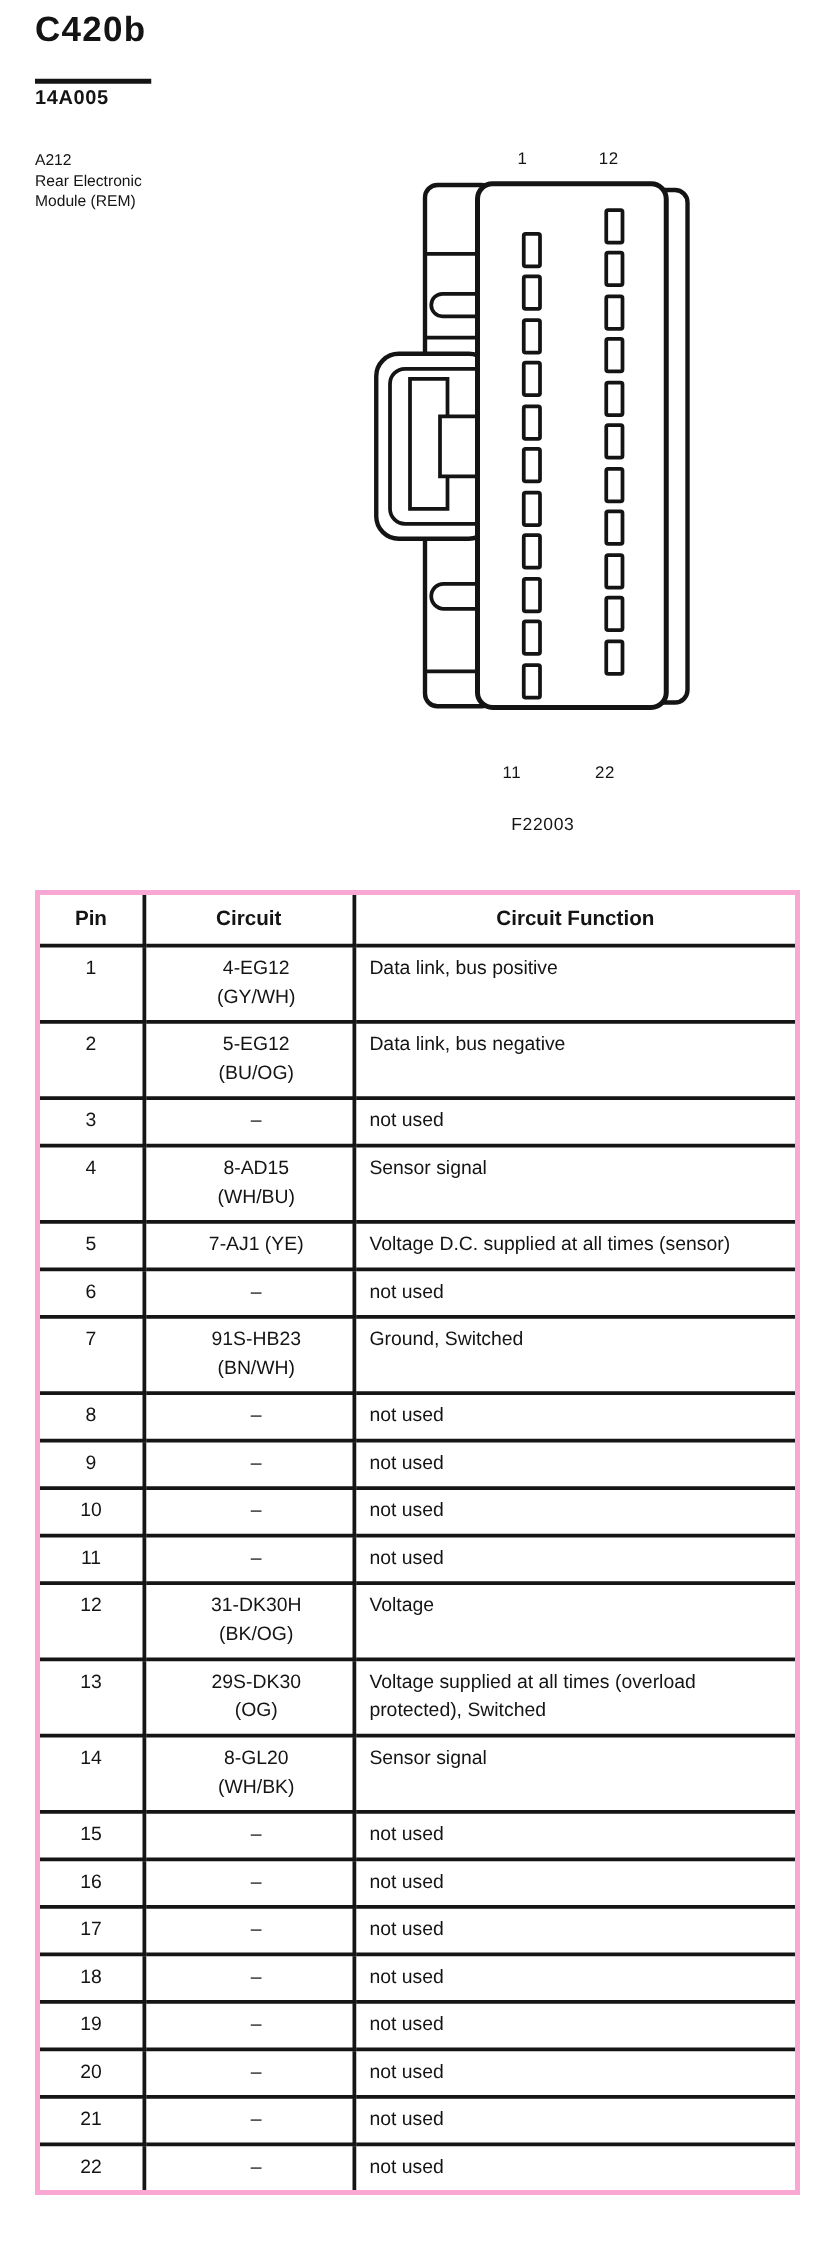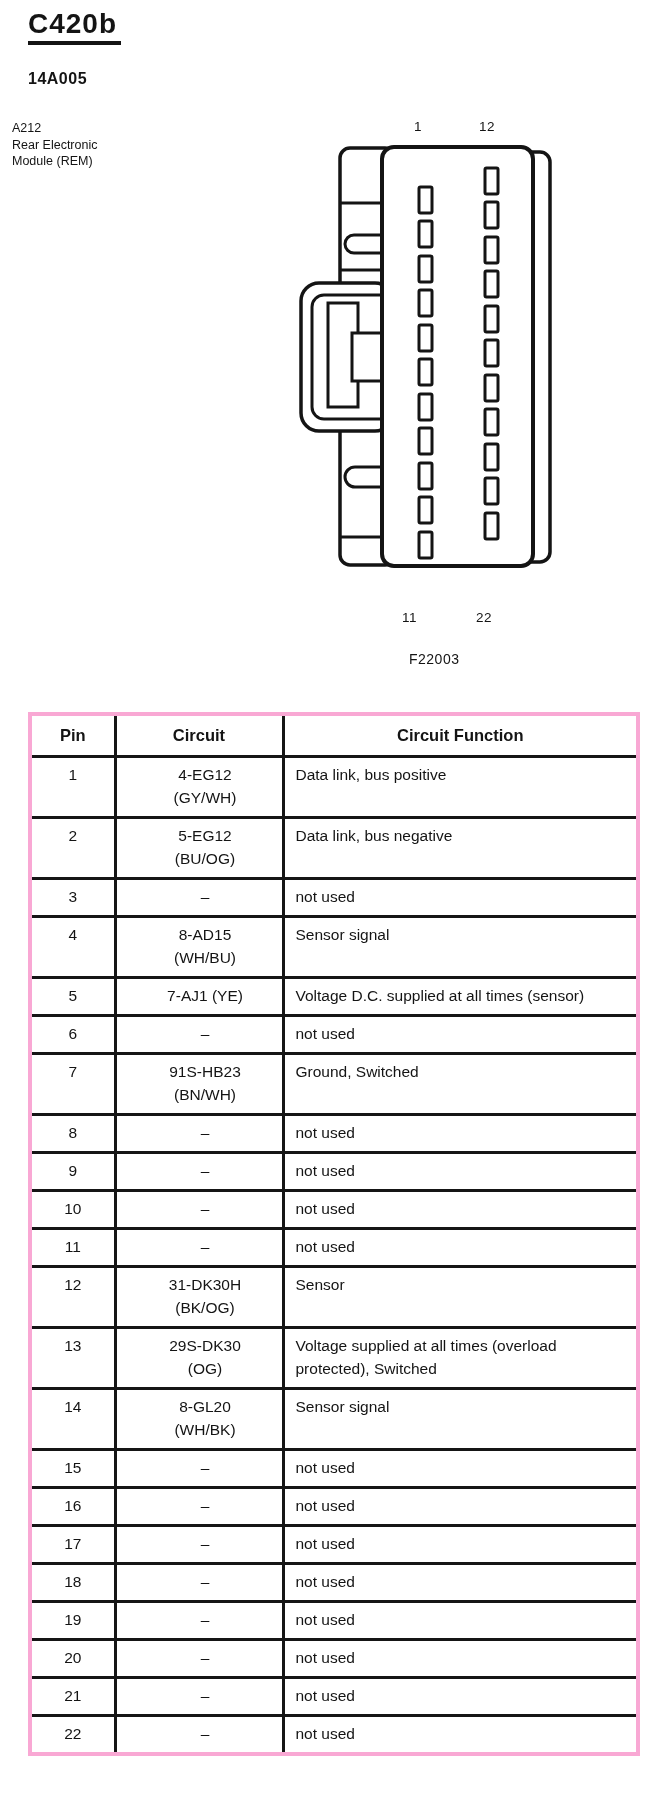--- a/index.html
+++ b/index.html
@@ -11,28 +11,28 @@
     position:relative;
     -webkit-font-smoothing:none;
   }
   .abs{position:absolute;}
 
   
   #connector-id{
     left:28px; top:8px;
     font-size:28px; font-weight:bold; letter-spacing:1px;
     border-bottom:4px solid #141414;
-    padding:0 4px 1px 0;
+    padding:0 4px 23px 0;
   }
   #part-number{
     left:28px; top:70px;
     font-size:16px; font-weight:bold; letter-spacing:0.5px;
   }
   #component-label{
-    left:12px; top:120px;
+    left:28px; top:120px;
     font-size:12.5px; line-height:16.5px; font-weight:normal;
   }
 
   
   #connector-figure{ left:295px; top:115px; }
   .figlabel{
     font-size:13.5px; color:#141414; font-weight:normal;
     letter-spacing:0.5px;
   }
   #figure-number{ font-size:14px; letter-spacing:0.5px; }
@@ -204,21 +204,21 @@
         <td class="fn-cell"><span class="fn-text">not used</span></td>
       </tr>
       <tr>
         <td class="pin-cell">11</td>
         <td class="circuit-cell">–</td>
         <td class="fn-cell"><span class="fn-text">not used</span></td>
       </tr>
       <tr>
         <td class="pin-cell">12</td>
         <td class="circuit-cell">31-DK30H<br>(BK/OG)</td>
-        <td class="fn-cell"><span class="fn-text">Sensor</span></td>
+        <td class="fn-cell"><span class="fn-text">Voltage</span></td>
       </tr>
       <tr>
         <td class="pin-cell">13</td>
         <td class="circuit-cell">29S-DK30<br>(OG)</td>
         <td class="fn-cell"><span class="fn-text">Voltage supplied at all times (overload protected), Switched</span></td>
       </tr>
       <tr>
         <td class="pin-cell">14</td>
         <td class="circuit-cell">8-GL20<br>(WH/BK)</td>
         <td class="fn-cell"><span class="fn-text">Sensor signal</span></td>

